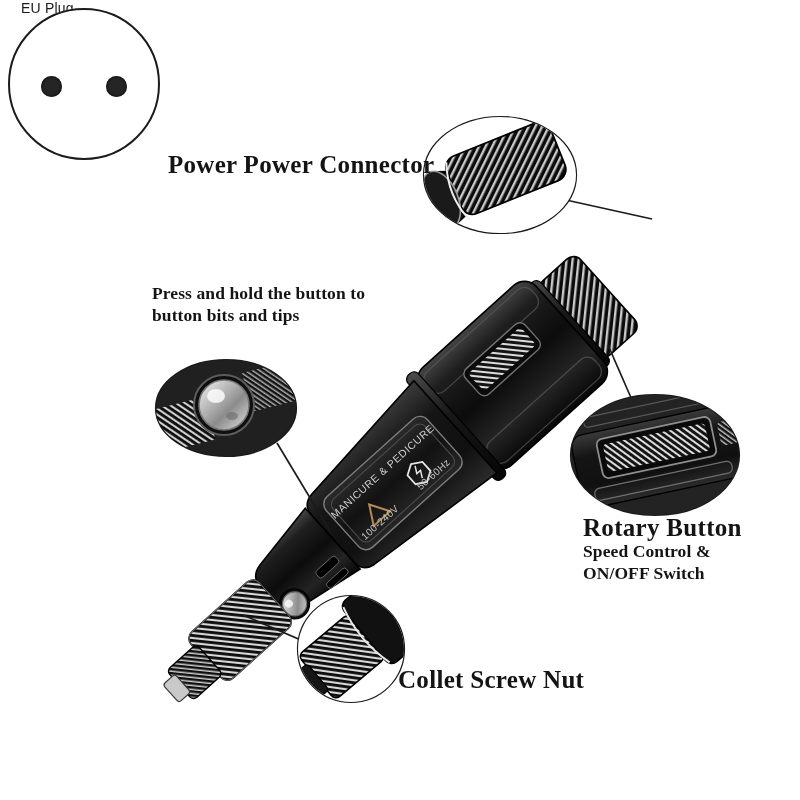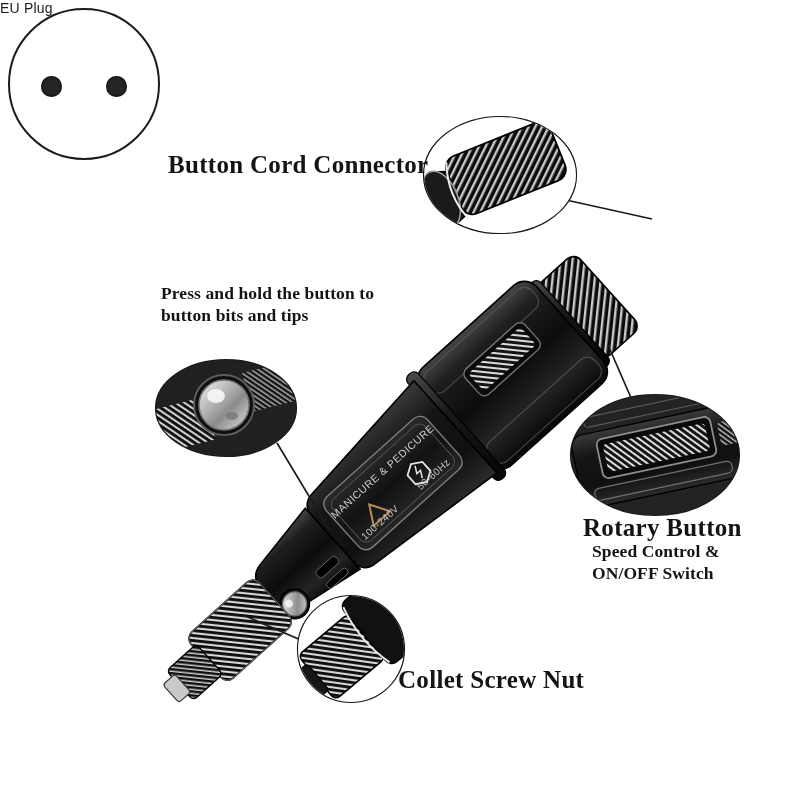--- a/index.html
+++ b/index.html
@@ -11,32 +11,32 @@
   }
   #stage{position:relative;width:800px;height:800px;overflow:hidden;background:#fff;}
 
   .label{position:absolute;color:#141414;white-space:nowrap;}
   .label .title{
     font-family:"Liberation Serif", serif;
     font-size:25px;font-weight:700;line-height:1.05;letter-spacing:.3px;
   }
   .label .sub{
     font-family:"Liberation Serif", serif;
-    font-size:17.5px;font-weight:700;line-height:1.25;letter-spacing:.1px;margin-left:9px;
+    font-size:17.5px;font-weight:700;line-height:1.25;letter-spacing:.1px;
   }
 
   #lbl-power{left:168px;top:152px;}
   #lbl-lock{left:152px;top:283px;}
   #lbl-rotary{left:583px;top:515px;}
   #lbl-collet{left:398px;top:667px;}
 
   #lbl-euplug{
     left:57px;top:166px;
     font-family:"Liberation Sans", sans-serif;
-    font-size:14px;font-weight:400;color:#1a1a1a;letter-spacing:.2px;
+    font-size:14px;font-weight:400;color:#1a1a1a;letter-spacing:.2px;padding-left:21px;
   }
 
   
   #euplug{position:absolute;left:8px;top:8px;width:152px;height:152px;}
   #euplug .ring{
     position:absolute;inset:0;border:2px solid #1b1b1b;border-radius:50%;
     background:#fff;
   }
   #euplug .pin{
     position:absolute;width:21px;height:21px;border-radius:50%;
@@ -234,21 +234,21 @@
           <rect x="306" y="620" width="66" height="58" rx="6" fill="url(#ribs)" stroke="#000" stroke-width="1.6"></rect>
           <rect x="370" y="608" width="34" height="80" rx="8" fill="#111" stroke="#000" stroke-width="1.6"></rect>
           <path d="M372,612 Q362,648 372,684" fill="none" stroke="#e8e8e8" stroke-width="2"></path>
           <rect x="288" y="632" width="20" height="34" rx="4" fill="#161616" stroke="#000" stroke-width="1.3"></rect>
         </g>
       </g>
     </g>
   </svg>
 
   <div class="label" id="lbl-power">
-    <div class="title">Button Cord Connector</div>
+    <div class="title">Power Power Connector</div>
   </div>
 
   <div class="label" id="lbl-lock">
     <div class="sub">Press and hold the button to</div>
     <div class="sub">button bits and tips</div>
   </div>
 
   <div class="label" id="lbl-rotary">
     <div class="title">Rotary Button</div>
     <div class="sub">Speed Control &amp;</div>

